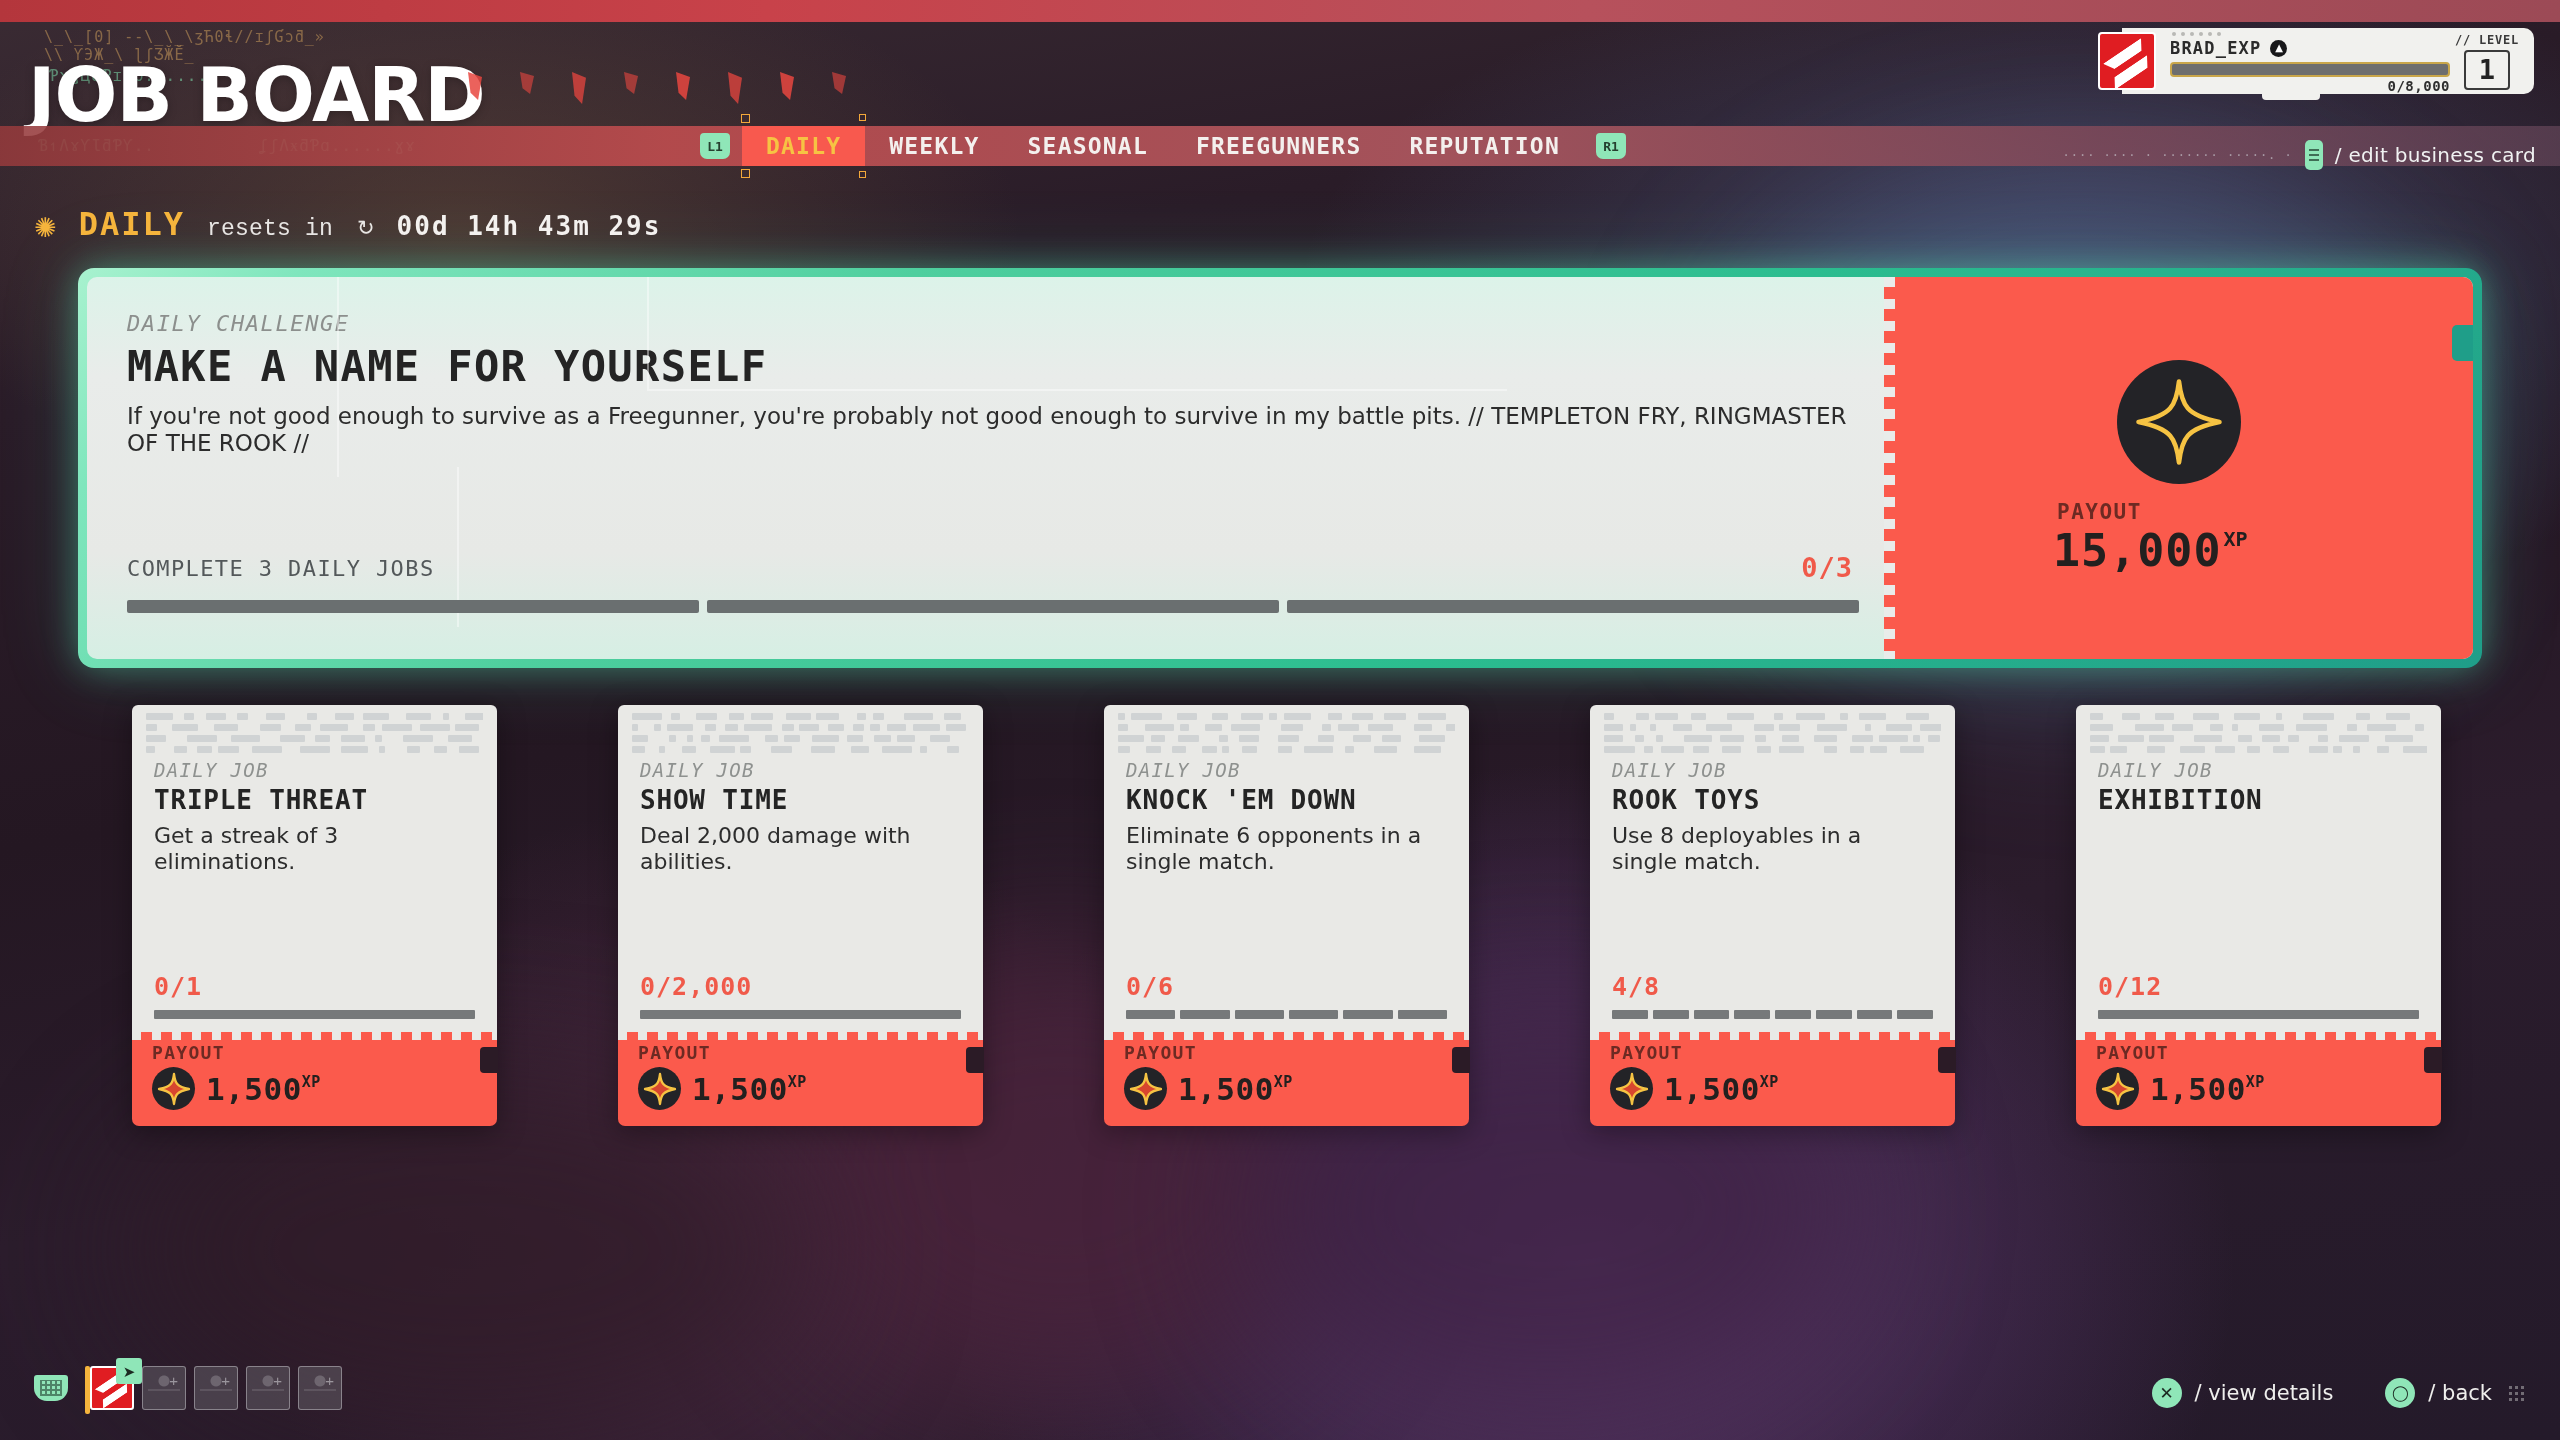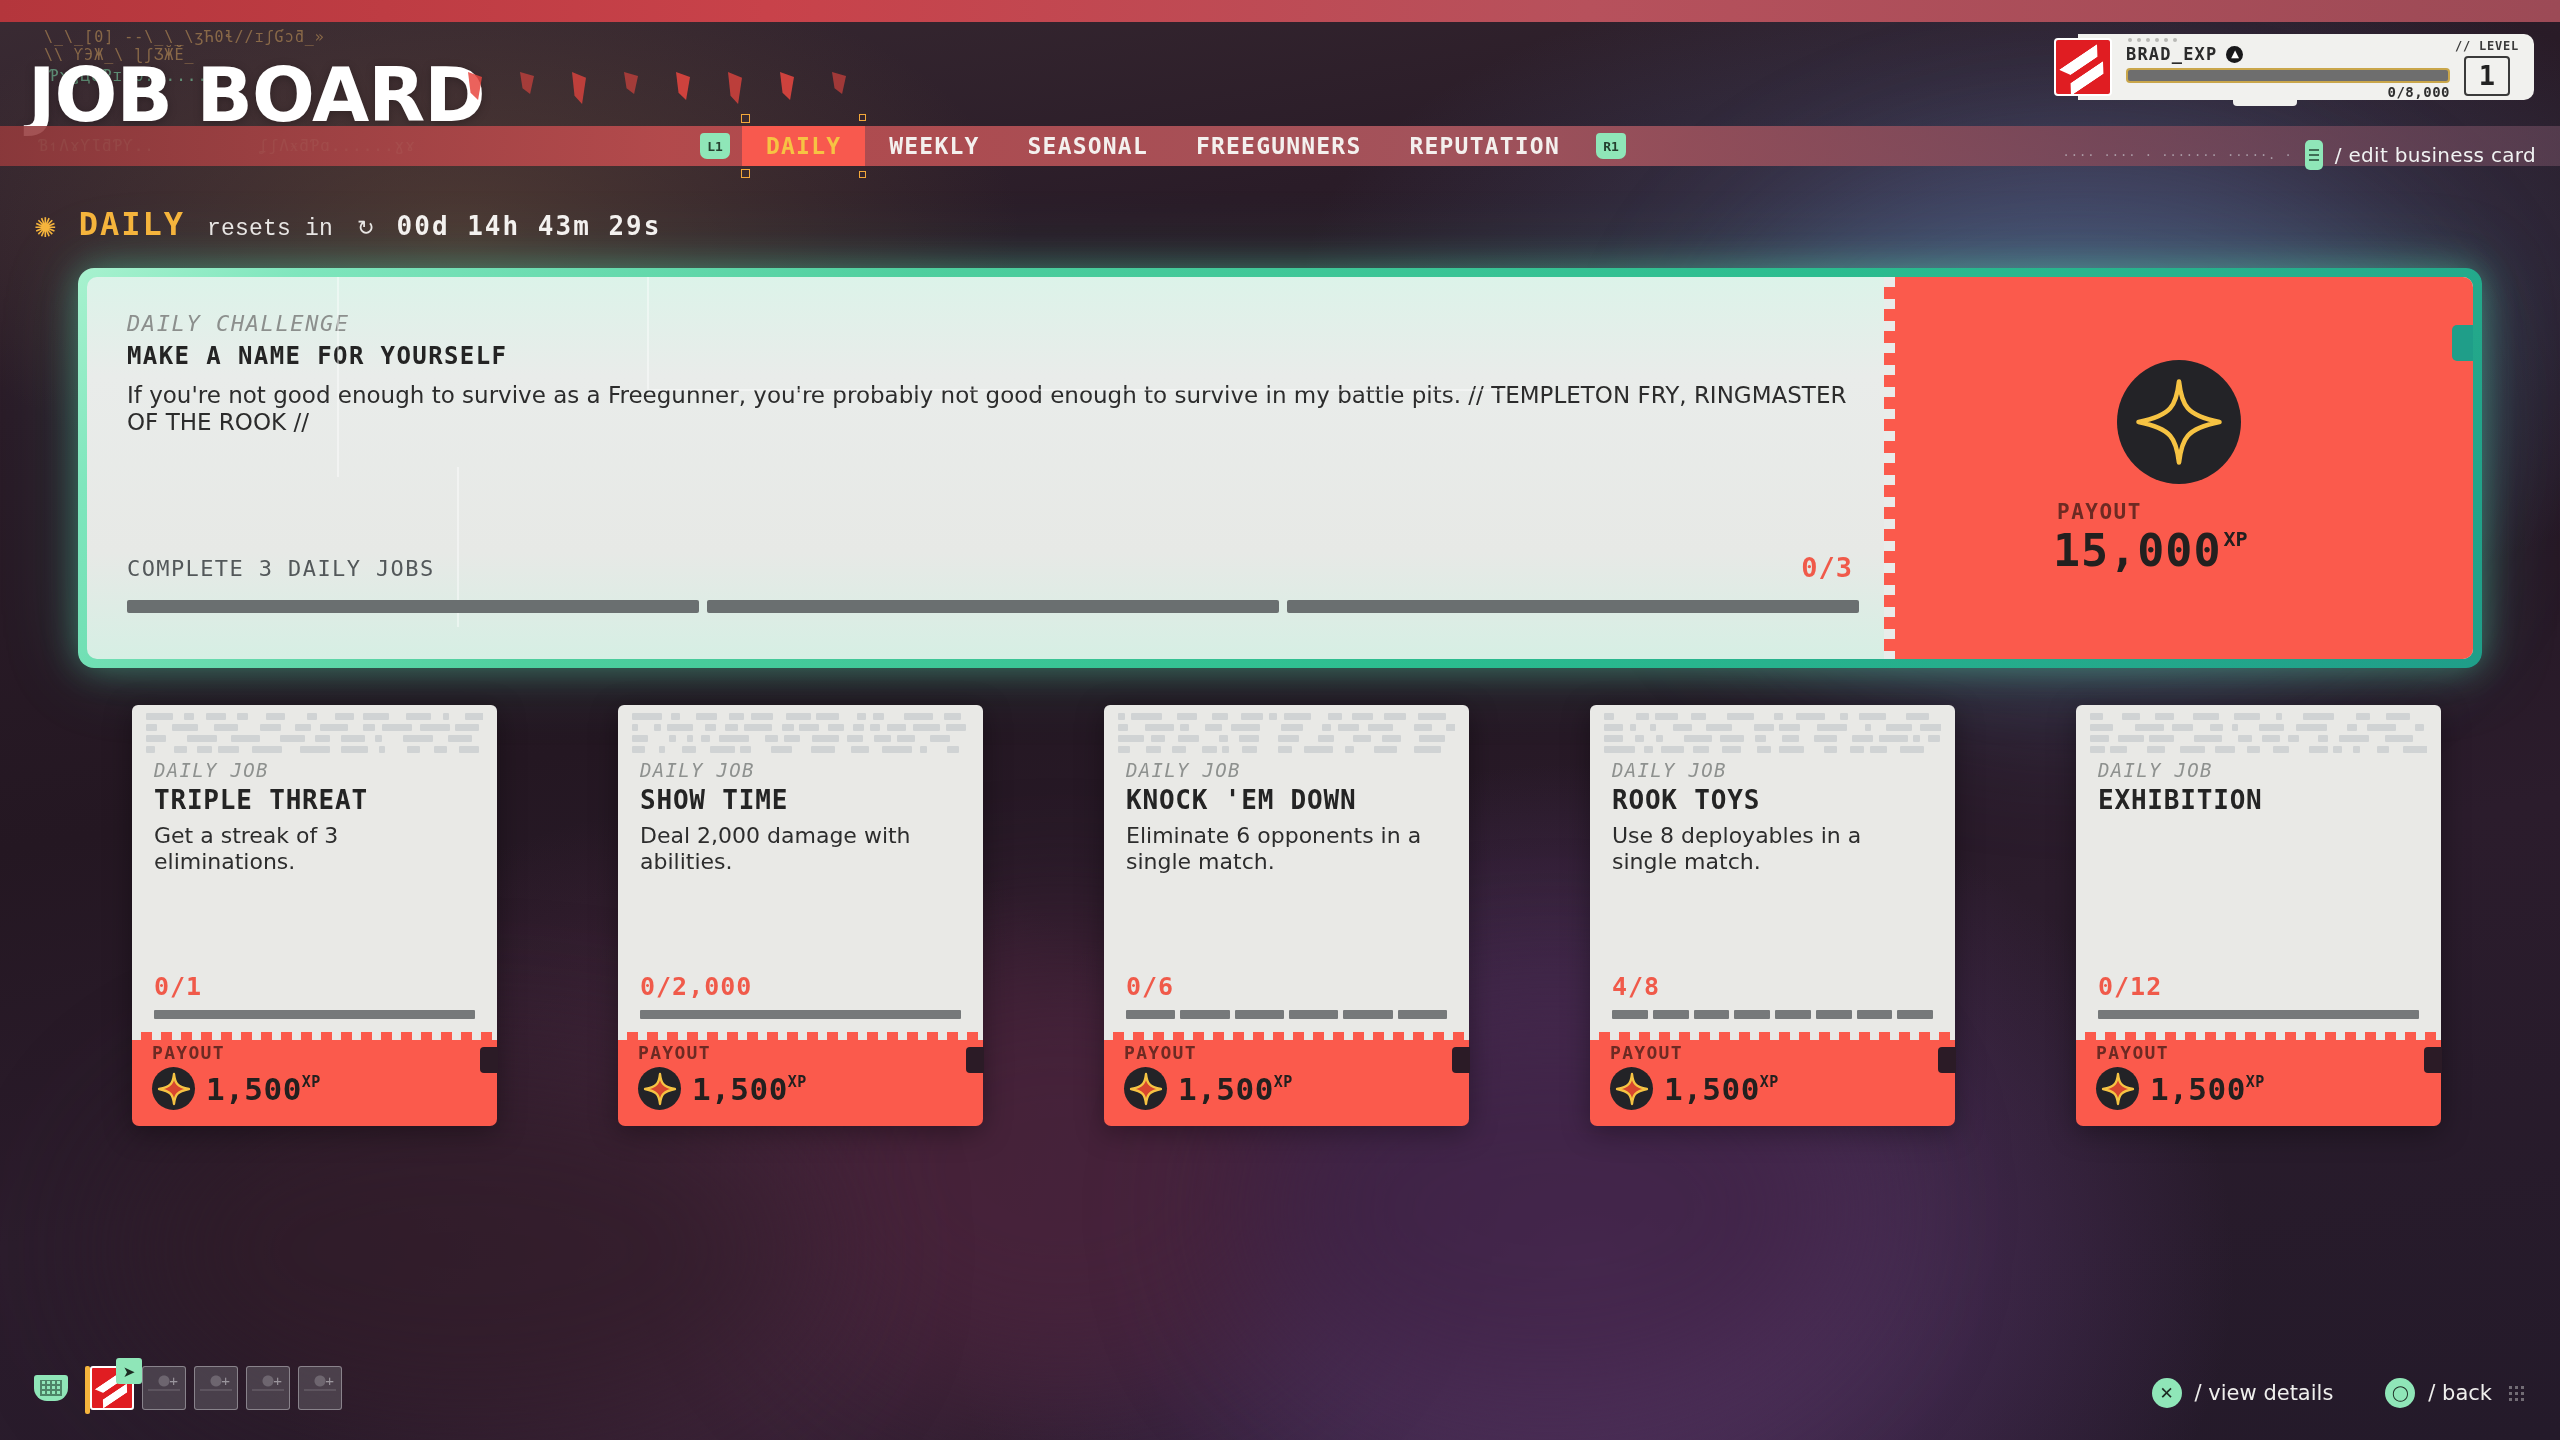--- a/index.html
+++ b/index.html
@@ -71,22 +71,23 @@
   }
   .gl { width: 14px; height: 28px; background: #e8463f; opacity: .85;
         clip-path: polygon(0 0, 100% 18%, 72% 100%, 18% 74%); }
   .gl:nth-child(2n) { height: 22px; opacity: .6; }
   .gl:nth-child(3n) { height: 32px; opacity: .75; }
 
   
   .player-card {
     position: absolute; right: 26px; top: 22px;
     width: 500px; height: 78px;
-    display: flex; align-items: flex-end;
+    display: flex; align-items: center;
     z-index: 9;
+    gap: 44px;
   }
   .pc-accent {
     width: 44px;
     background: #f86a50;
     border-radius: 8px 0 0 8px;
   }
   .pc-body {
     position: relative;
     flex: 1;
     background: #f1f1ee;
@@ -252,21 +253,21 @@
     position: absolute; background: rgba(255,255,255,0.85); height: 2px;
   }
   .kicker {
     font-family: "DejaVu Sans Mono", monospace;
     font-size: 22px; font-style: italic; letter-spacing: 1.6px;
     color: #8c8f8d;
   }
   .hero-title {
     margin-top: 6px;
     font-family: "DejaVu Sans Mono", monospace;
-    font-size: 24px; font-weight: 700; letter-spacing: 1.4px; color: #242424;
+    font-size: 42px; font-weight: 700; letter-spacing: 1.4px; color: #242424;
   }
   .hero-desc {
     margin-top: 12px; max-width: 1790px;
     font-family: "DejaVu Sans", sans-serif;
     font-size: 23px; line-height: 1.18; color: #2c2c2c;
   }
   .hero-prog-label {
     position: absolute; left: 40px; bottom: 78px;
     font-family: "DejaVu Sans Mono", monospace;
     font-size: 22px; letter-spacing: 1.4px; color: #53585a;

